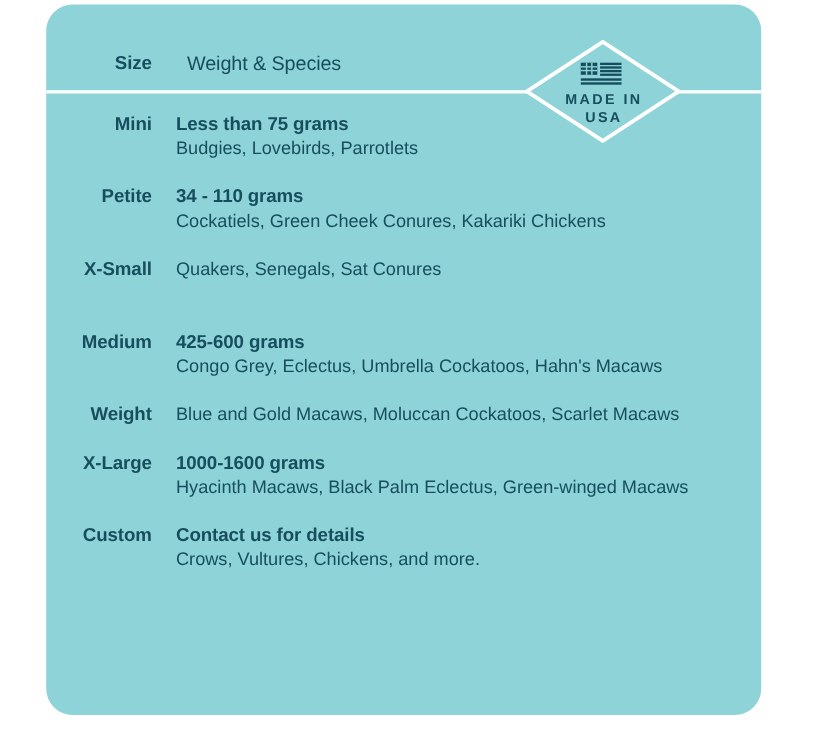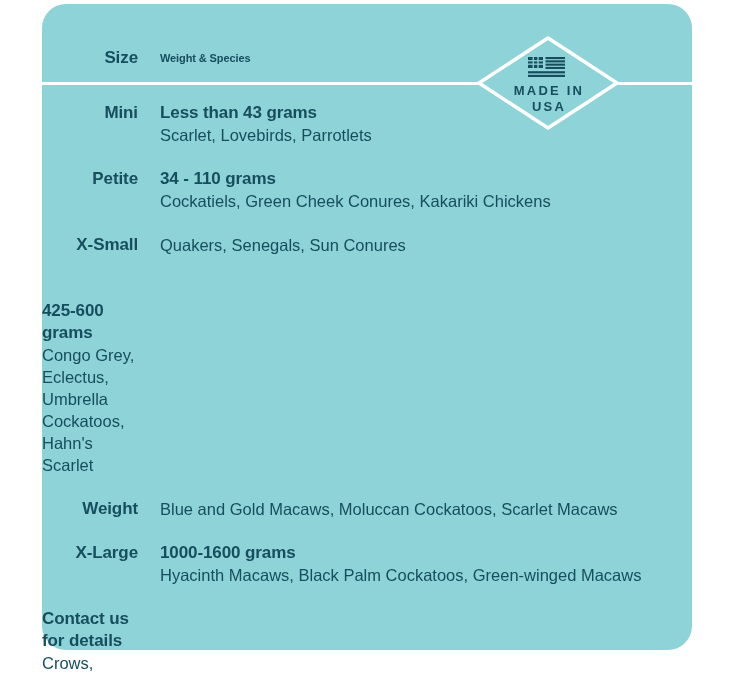--- a/index.html
+++ b/index.html
@@ -20,32 +20,32 @@
     left: 42px; top: 4px;
     width: 650px; height: 646px;
     background: var(--teal);
     border-radius: 24px;
   }
   .header-row {
     position: absolute;
     top: 43px; left: 0; right: 0;
     display: grid;
     grid-template-columns: 96px 1fr;
-    column-gap: 22px;
+    column-gap: 32px;
   }
   .header-row .size-col {
     text-align: right;
     font-weight: 700;
     font-size: 17px;
     line-height: 22px;
     letter-spacing: -0.1px;
   }
   .header-row .weight-col {
-    font-weight: 700;
-    font-size: 11px;
+    font-weight: 400;
+    font-size: 18px;
     line-height: 22px;
     letter-spacing: -0.1px;
   }
   .separator {
     position: absolute;
     top: 78px; left: 0; right: 0;
     height: 3px;
     background: var(--paper);
   }
   .badge-svg {
@@ -124,66 +124,68 @@
       <rect x="60" y="46.8" width="37" height="2.2"></rect>
     </g>
     <text class="badge-text" x="81" y="66.5" text-anchor="middle">MADE IN</text>
     <text class="badge-text" x="81" y="82.5" text-anchor="middle">USA</text>
   </svg>
 
   <div class="table-body">
   <div class="size-row">
     <div class="size-cell">Mini</div>
     <div class="info-cell">
-      <div class="weight-line">Less than 43 grams</div>
-      <div class="species-line">Scarlet, Lovebirds, Parrotlets</div>
+      <div class="weight-line">Less than 75 grams</div>
+      <div class="species-line">Budgies, Lovebirds, Parrotlets</div>
     </div>
   </div>
 
   <div class="size-row">
     <div class="size-cell">Petite</div>
     <div class="info-cell">
       <div class="weight-line">34 - 110 grams</div>
       <div class="species-line">Cockatiels, Green Cheek Conures, Kakariki Chickens</div>
     </div>
   </div>
 
   <div class="size-row">
     <div class="size-cell">X-Small</div>
     <div class="info-cell">
-      <div class="species-line">Quakers, Senegals, Sun Conures</div>
+      <div class="species-line">Quakers, Senegals, Sat Conures</div>
     </div>
   </div>
 
   <div class="size-row">
   </div>
 
   <div class="size-row">
+    <div class="size-cell">Medium</div>
     <div class="info-cell">
       <div class="weight-line">425-600 grams</div>
-      <div class="species-line">Congo Grey, Eclectus, Umbrella Cockatoos, Hahn's Scarlet</div>
+      <div class="species-line">Congo Grey, Eclectus, Umbrella Cockatoos, Hahn's Macaws</div>
     </div>
   </div>
 
   <div class="size-row">
     <div class="size-cell">Weight</div>
     <div class="info-cell">
       <div class="species-line">Blue and Gold Macaws, Moluccan Cockatoos, Scarlet Macaws</div>
     </div>
   </div>
 
   <div class="size-row">
     <div class="size-cell">X-Large</div>
     <div class="info-cell">
       <div class="weight-line">1000-1600 grams</div>
-      <div class="species-line">Hyacinth Macaws, Black Palm Cockatoos, Green-winged Macaws</div>
+      <div class="species-line">Hyacinth Macaws, Black Palm Eclectus, Green-winged Macaws</div>
     </div>
   </div>
 
   <div class="size-row">
+    <div class="size-cell">Custom</div>
     <div class="info-cell">
       <div class="weight-line">Contact us for details</div>
       <div class="species-line">Crows, Vultures, Chickens, and more.</div>
     </div>
   </div>
 </div>
 
 </div>
 
 </body></html>

